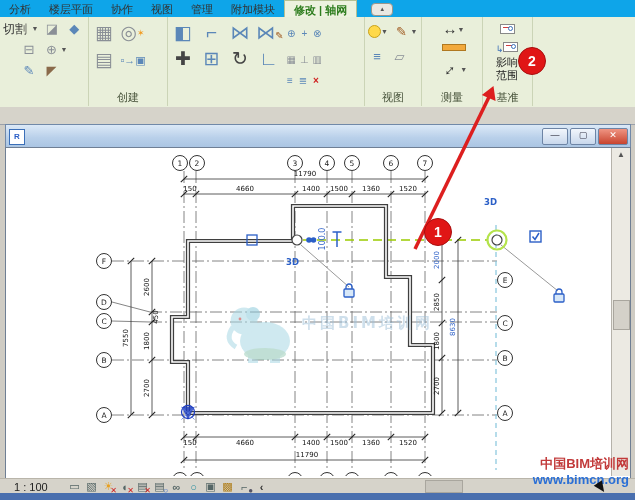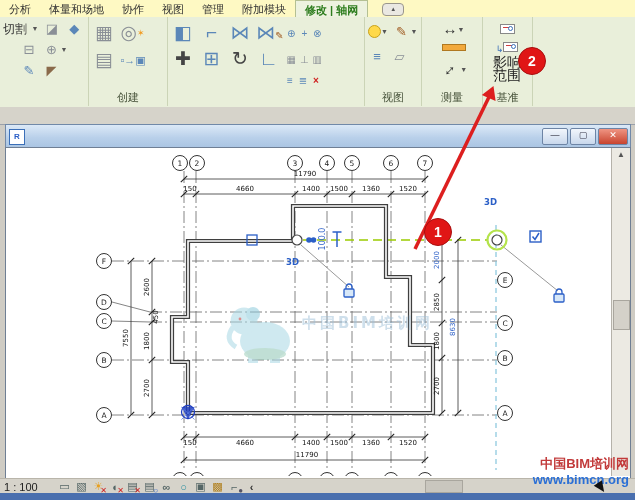--- a/index.html
+++ b/index.html
@@ -1,38 +1,38 @@
 <!DOCTYPE html>
 <html><head>
 <meta charset="utf-8">
 <style>
   html,body{margin:0;padding:0}
   body{width:635px;height:500px;position:relative;overflow:hidden;
        font-family:"Liberation Sans","DejaVu Sans",sans-serif;background:#cfccc4;}
   
-  .tabbar{position:absolute;left:0;top:0;width:635px;height:17px;background:#fef9c3;
+  .tabbar{position:absolute;left:0;top:0;width:635px;height:17px;background:#0ea5e9;
           border-bottom:1px solid #b9b5aa;display:flex;align-items:stretch;}
   .tab{font-size:11px;color:#333;padding:2px 9px 0 9px;white-space:nowrap;}
   .tab.active{background:#edf2df;color:#2e7d1e;font-weight:bold;border:1px solid #b4c093;border-bottom:none;}
   .rbn-collapse{width:20px;height:11px;margin:3px 0 0 14px;border:1px solid #9a968c;border-radius:4px;
           background:#eae8e2;font-size:7px;line-height:10px;text-align:center;color:#555;}
   
   .ribbon{position:absolute;left:0;top:17px;width:635px;height:90px;background:#e9efda;border-bottom:1px solid #c2cba6;}
   .panel{position:absolute;top:0;height:89px;border-right:1px solid #cbd4b6;}
   .plabel{position:absolute;bottom:1px;left:0;width:100%;text-align:center;font-size:11px;color:#49543c;}
   .ic{display:inline-block;width:18px;height:18px;line-height:18px;text-align:center;font-size:13px;color:#5b87b8;vertical-align:middle;}
   .ic.g{color:#8a8f96}.ic.big{width:24px;height:24px;line-height:24px;font-size:19px}
   .ic.mini{width:13px;height:13px;line-height:13px;font-size:10px}
   .caret{font-size:7px;color:#555;vertical-align:middle}
   .prow{padding:2px 0 0 3px;white-space:nowrap}
   .cutlbl{font-size:12px;color:#333}
   .bulb{display:inline-block;width:11px;height:11px;border-radius:50%;background:#ffd94a;border:1px solid #c9a21a;vertical-align:middle}
   .rulerbar{display:inline-block;width:22px;height:5px;background:#f2a93c;border:1px solid #b07820;vertical-align:middle}
   .scopebtn{position:absolute;left:4px;top:3px;width:40px;height:70px;text-align:center;}
-  .scopetxt{font-size:14px;color:#222;line-height:13px}
+  .scopetxt{font-size:11px;color:#222;line-height:13px}
   .mi{display:inline-block;width:13px;height:8px;border:1px solid #888;background:#fff;position:relative}
   .mi i{position:absolute;left:2px;top:2px;width:6px;height:1px;background:#d04040}
   .mi b{position:absolute;right:1px;top:1px;width:3px;height:3px;border:1px solid #3b6fb8;border-radius:50%}
   
   .midstrip{position:absolute;left:0;top:107px;width:635px;height:17px;background:#d6d3ca;border-bottom:1px solid #9aa0aa;}
   .titlebar{position:absolute;left:5px;top:124px;width:624px;height:23px;
      background:linear-gradient(#dce9f7,#b9d0ea 55%,#a9c4e2);border:1px solid #7189a8;
      display:flex;align-items:center;font-size:11px;color:#15204a;}
   .tbicon{width:14px;height:14px;margin:0 4px 0 3px;background:#fff;border:1px solid #3b6fb8;
      font-size:8px;line-height:13px;text-align:center;color:#2b5fc7;font-weight:bold}
@@ -61,21 +61,21 @@
   .cursor{position:absolute;left:596px;top:482px;width:0;height:0;z-index:60;
      border-left:5px solid transparent;border-right:5px solid transparent;border-top:11px solid #111;
      transform:rotate(-35deg);}
   svg text{font-family:"DejaVu Sans","Liberation Sans",sans-serif}
 </style>
 </head>
 <body>
 
 <div class="tabbar">
   <span class="tab">分析</span>
-  <span class="tab">体量和场地</span>
+  <span class="tab">楼层平面</span>
   <span class="tab">协作</span>
   <span class="tab">视图</span>
   <span class="tab">管理</span>
   <span class="tab">附加模块</span>
   <span class="tab active">修改 | 轴网</span>
   <span class="rbn-collapse">▴</span>
 </div>
 
 <div class="ribbon">
 
@@ -369,21 +369,21 @@
   </svg>
 
   
   <div class="vscroll">
     <span class="varrow">▲</span>
     <div class="vthumb"></div>
   </div>
 </div>
 
 <div class="statusbar">
-  <span style="margin-left:4px;width:52px">1 : 100</span>
+  <span style="margin-left:14px;width:52px">1 : 100</span>
   <span class="sic">▭</span>
   <span class="sic">▧</span>
   <span class="sic" style="color:#e8a020">☀<span class="x">✕</span></span>
   <span class="sic">◐<span class="x">✕</span></span>
   <span class="sic">▤<span class="x">✕</span></span>
   <span class="sic">▤<span class="x" style="color:#2b5fc7">○</span></span>
   <span class="sic" style="font-weight:bold">∞</span>
   <span class="sic" style="color:#2b8fa0">○</span>
   <span class="sic">▣</span>
   <span class="sic" style="color:#b08020">▩</span>

